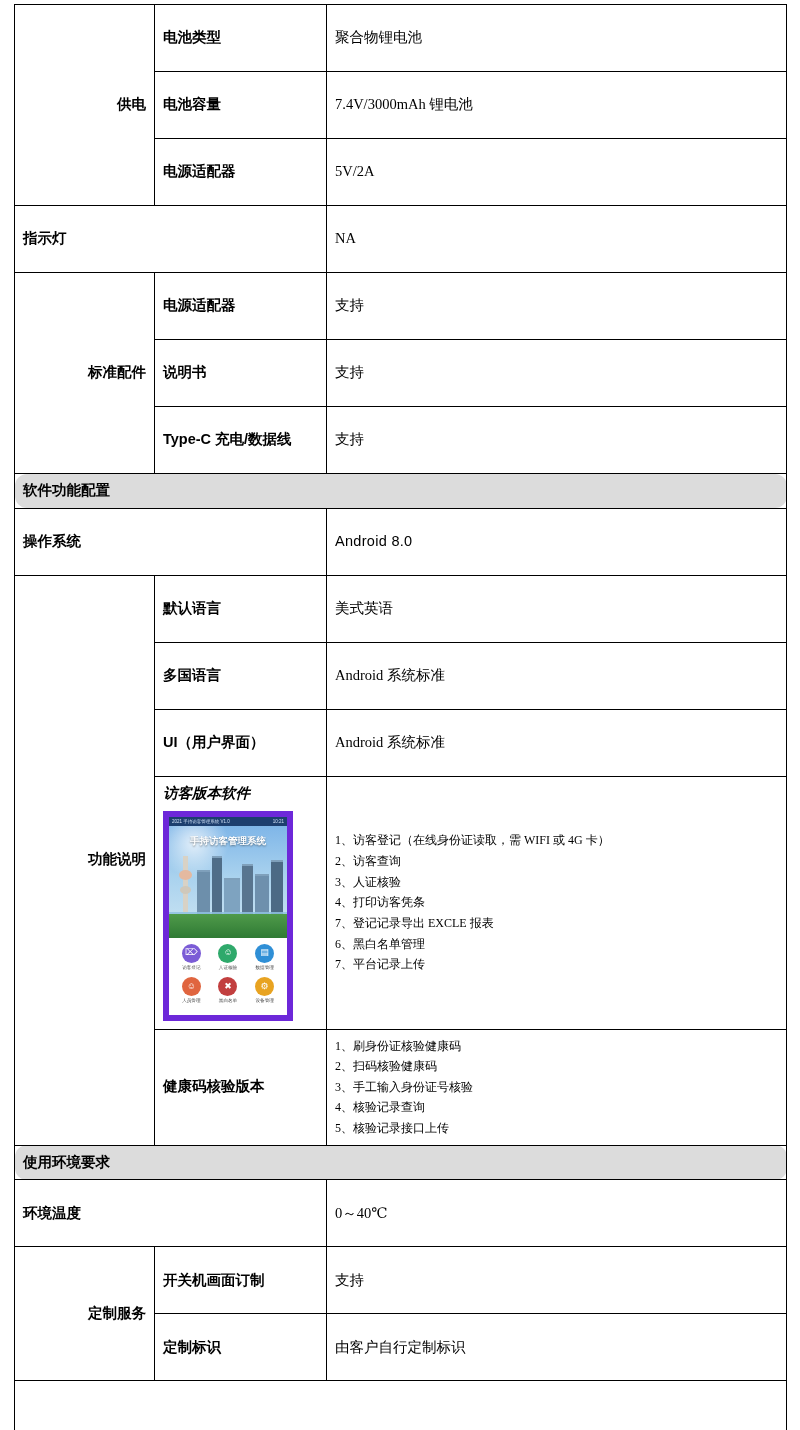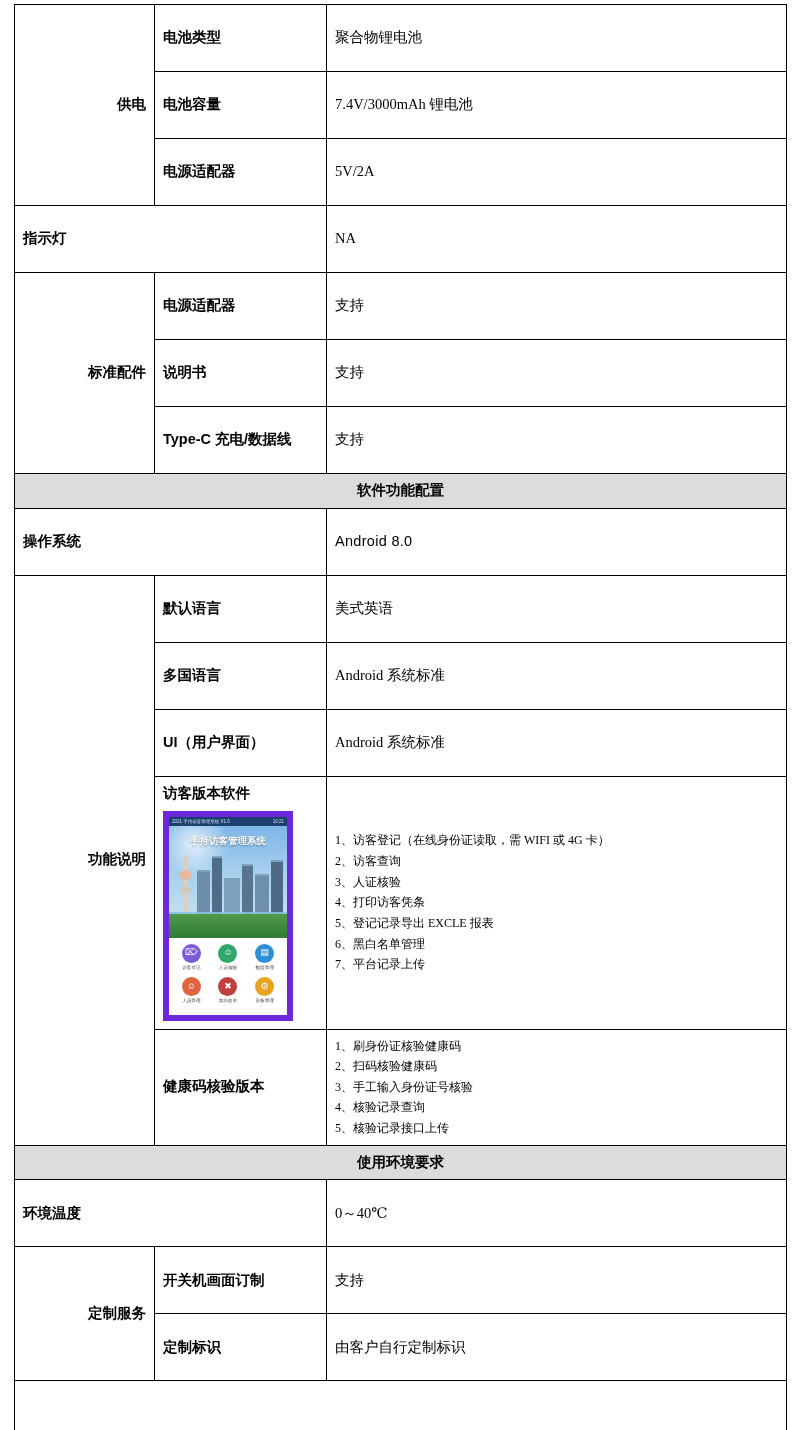--- a/index.html
+++ b/index.html
@@ -47,25 +47,25 @@
     font-family: "Liberation Serif", "DejaVu Serif", serif;
     font-size: 14.5px;
   }
   .val-mono {
     font-family: Liberation Sans, sans-serif;
     font-size: 14.5px;
     letter-spacing: 0.3px;
   }
   .section-row td {
     background: #dcdcdc;
-    text-align: center;
     font-family: "Liberation Sans", "DejaVu Sans", sans-serif;
     font-weight: bold;
     font-size: 15px;
     padding: 12px 8px;
+    border-radius: 12px;
   }
   .center-label {
     text-align: right;
   }
   .numlist {
     margin: 0;
     padding: 0;
     list-style: none;
   }
   .numlist li {
@@ -79,20 +79,21 @@
   .tall-cell {
     vertical-align: top;
     padding-top: 7px;
   }
   .sw-title {
     font-family: "Liberation Sans", "DejaVu Sans", sans-serif;
     font-weight: bold;
     font-size: 14.5px;
     display: block;
     margin-bottom: 6px;
+    font-style: italic;
   }
   
   .phone {
     width: 118px;
     height: 198px;
     border: 6px solid #6d28d9;
     background: #ffffff;
     position: relative;
     overflow: hidden;
     margin: 0 auto 2px 0;
@@ -325,21 +326,21 @@
               </div>
             </div>
           </div>
         </td>
         <td class="val">
           <ul class="numlist">
             <li>1、访客登记（在线身份证读取，需 WIFI 或 4G 卡）</li>
             <li>2、访客查询</li>
             <li>3、人证核验</li>
             <li>4、打印访客凭条</li>
-            <li>5、登记记录导出 EXCLE 报表</li>
+            <li>7、登记记录导出 EXCLE 报表</li>
             <li>6、黑白名单管理</li>
             <li>7、平台记录上传</li>
           </ul>
         </td>
       </tr>
 
       <tr>
         <td class="lbl">健康码核验版本</td>
         <td class="val">
           <ul class="numlist">

